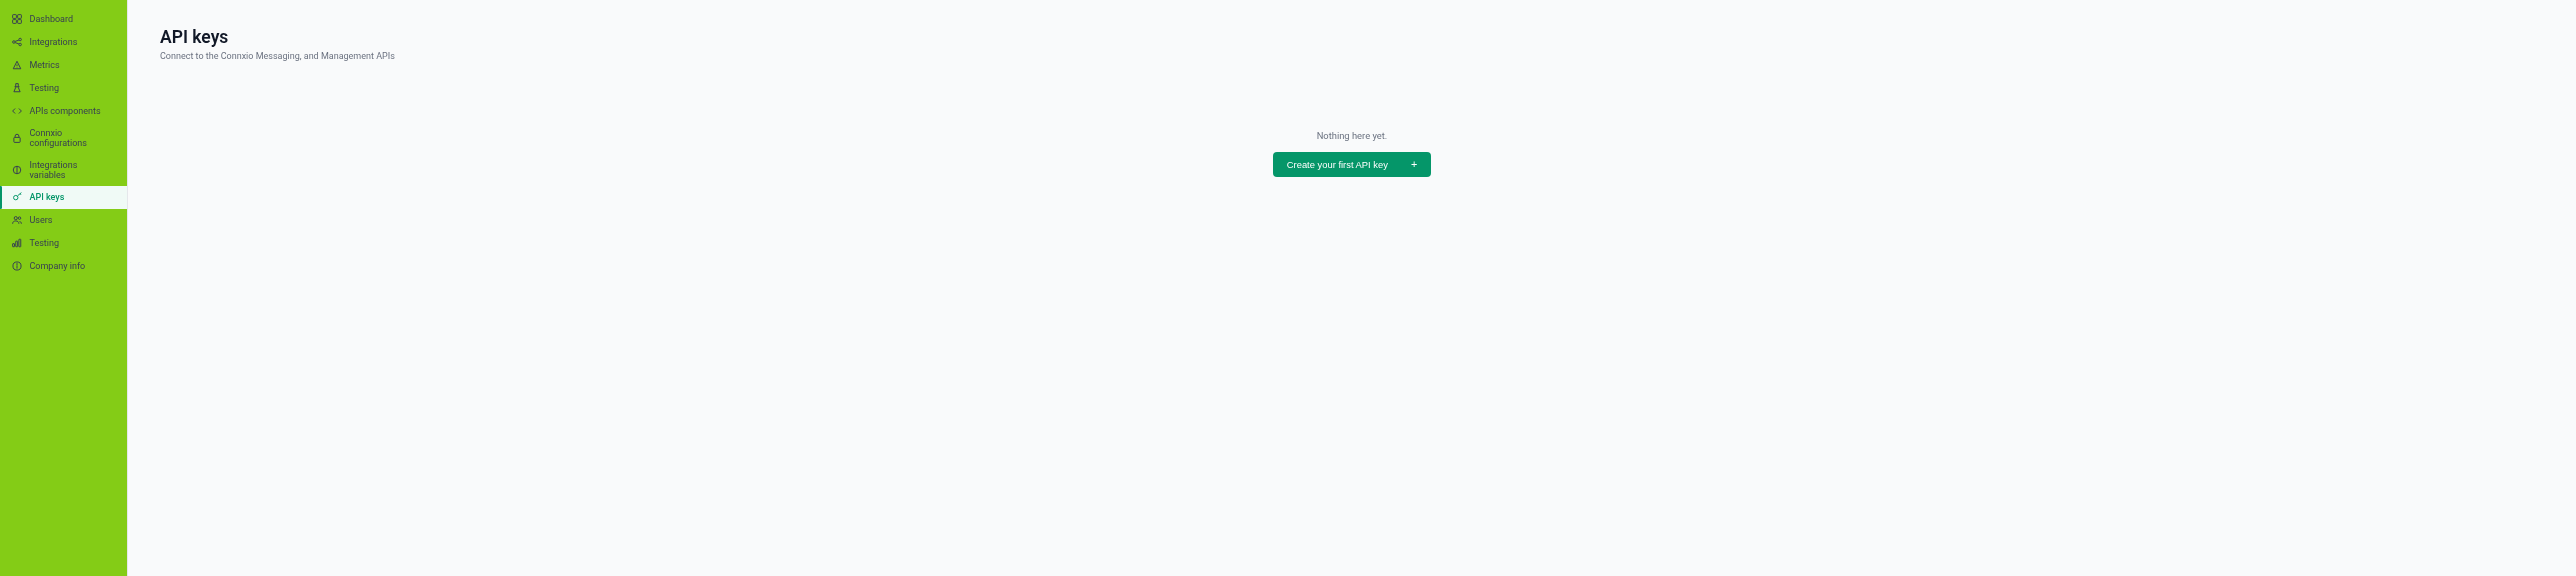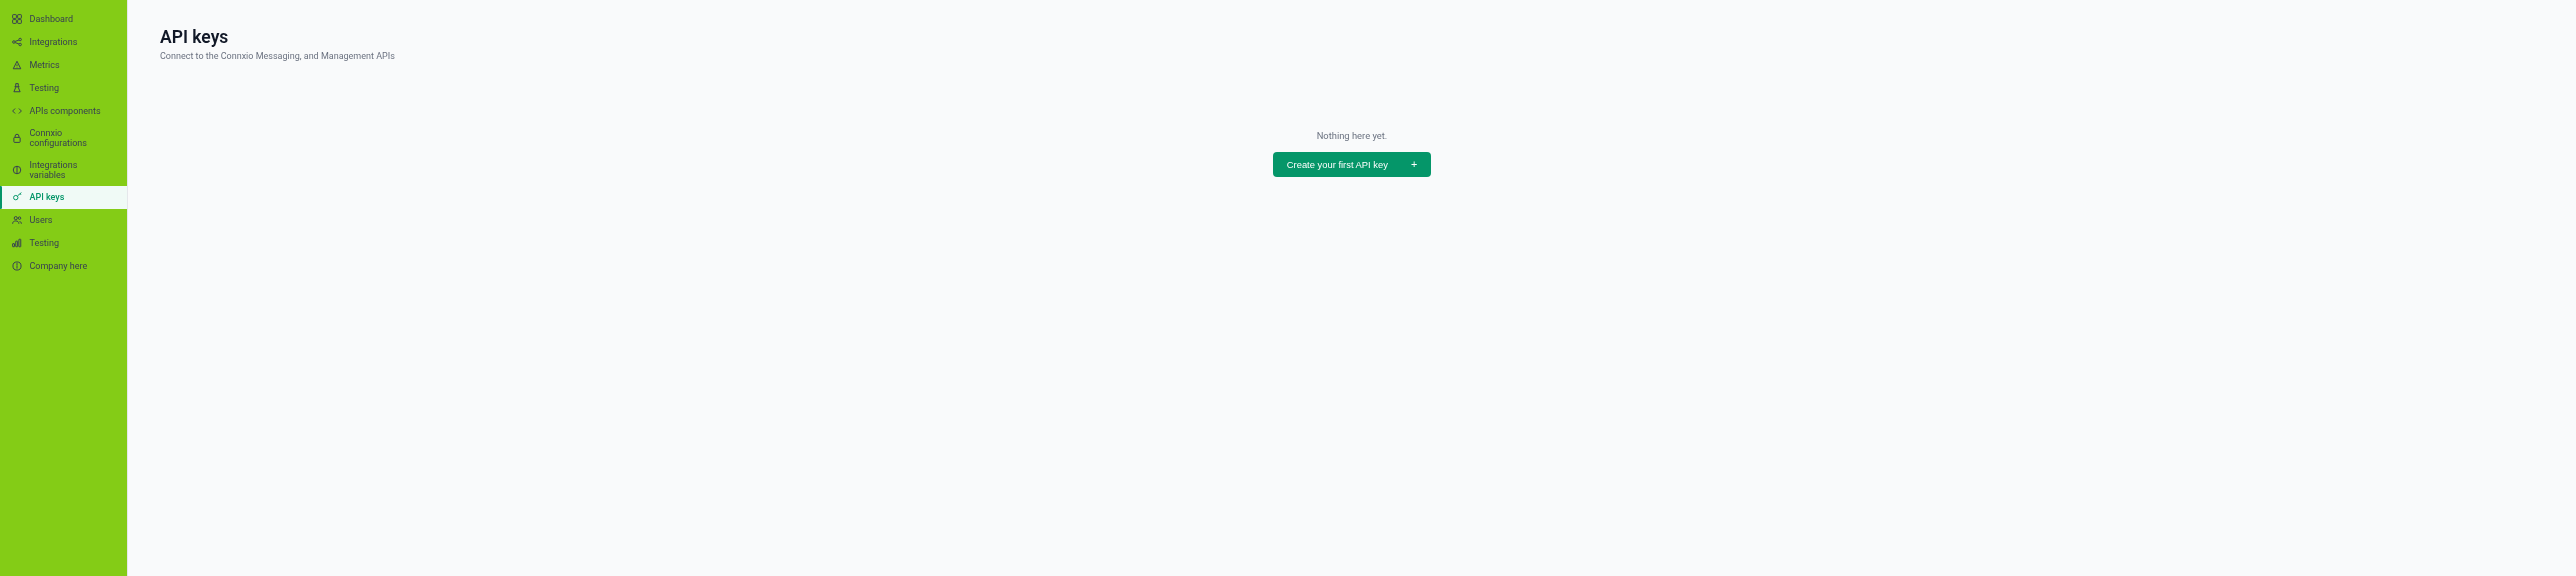--- a/index.html
+++ b/index.html
@@ -253,21 +253,21 @@
   </div>
 
   <div class="sidebar-item">
     <span class="sidebar-icon">
       <svg viewBox="0 0 16 16">
           <circle cx="8" cy="8" r="6.5"></circle>
           <path d="M8 4v1.5M8 7.5v4" stroke-linecap="round"></path>
           <circle cx="8" cy="6" r="0.5" fill="currentColor" stroke="none"></circle>
         </svg>
     </span>
-    <span>Company here</span>
+    <span>Company info</span>
   </div>
 
 </nav>
 
 <main class="main-content">
   <div class="content-area">
     <h1 class="page-title">API keys</h1>
     <p class="page-subtitle">Connect to the Connxio Messaging, and Management APIs</p>
 
     <div class="empty-state">

